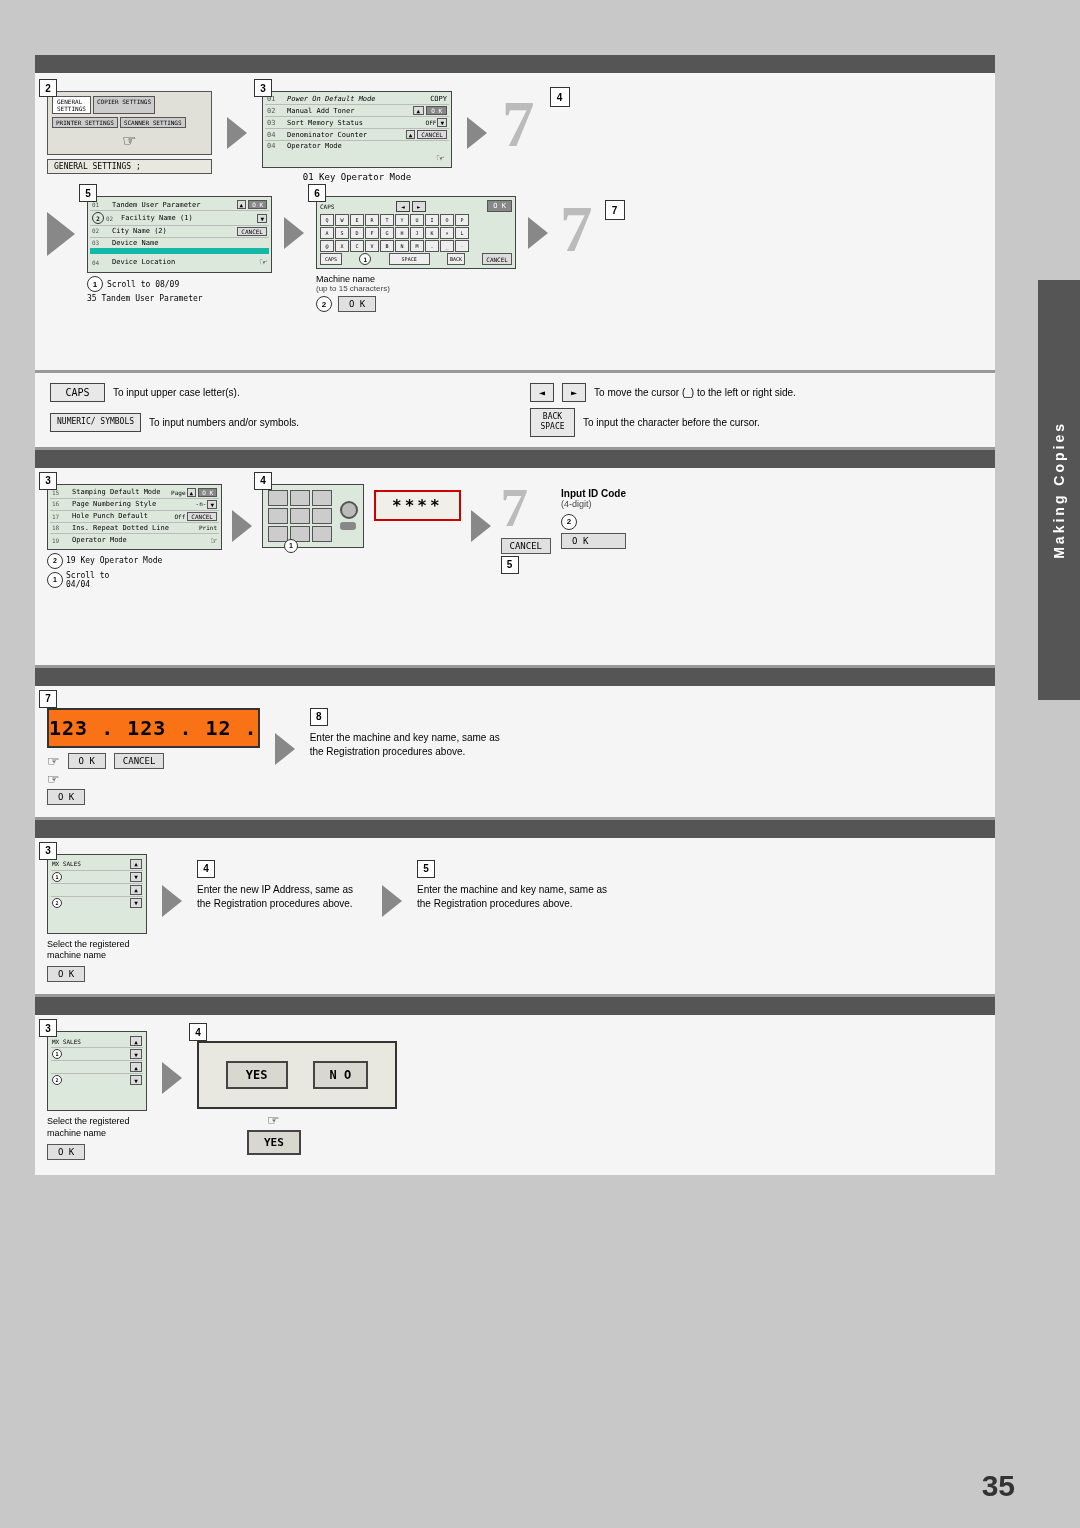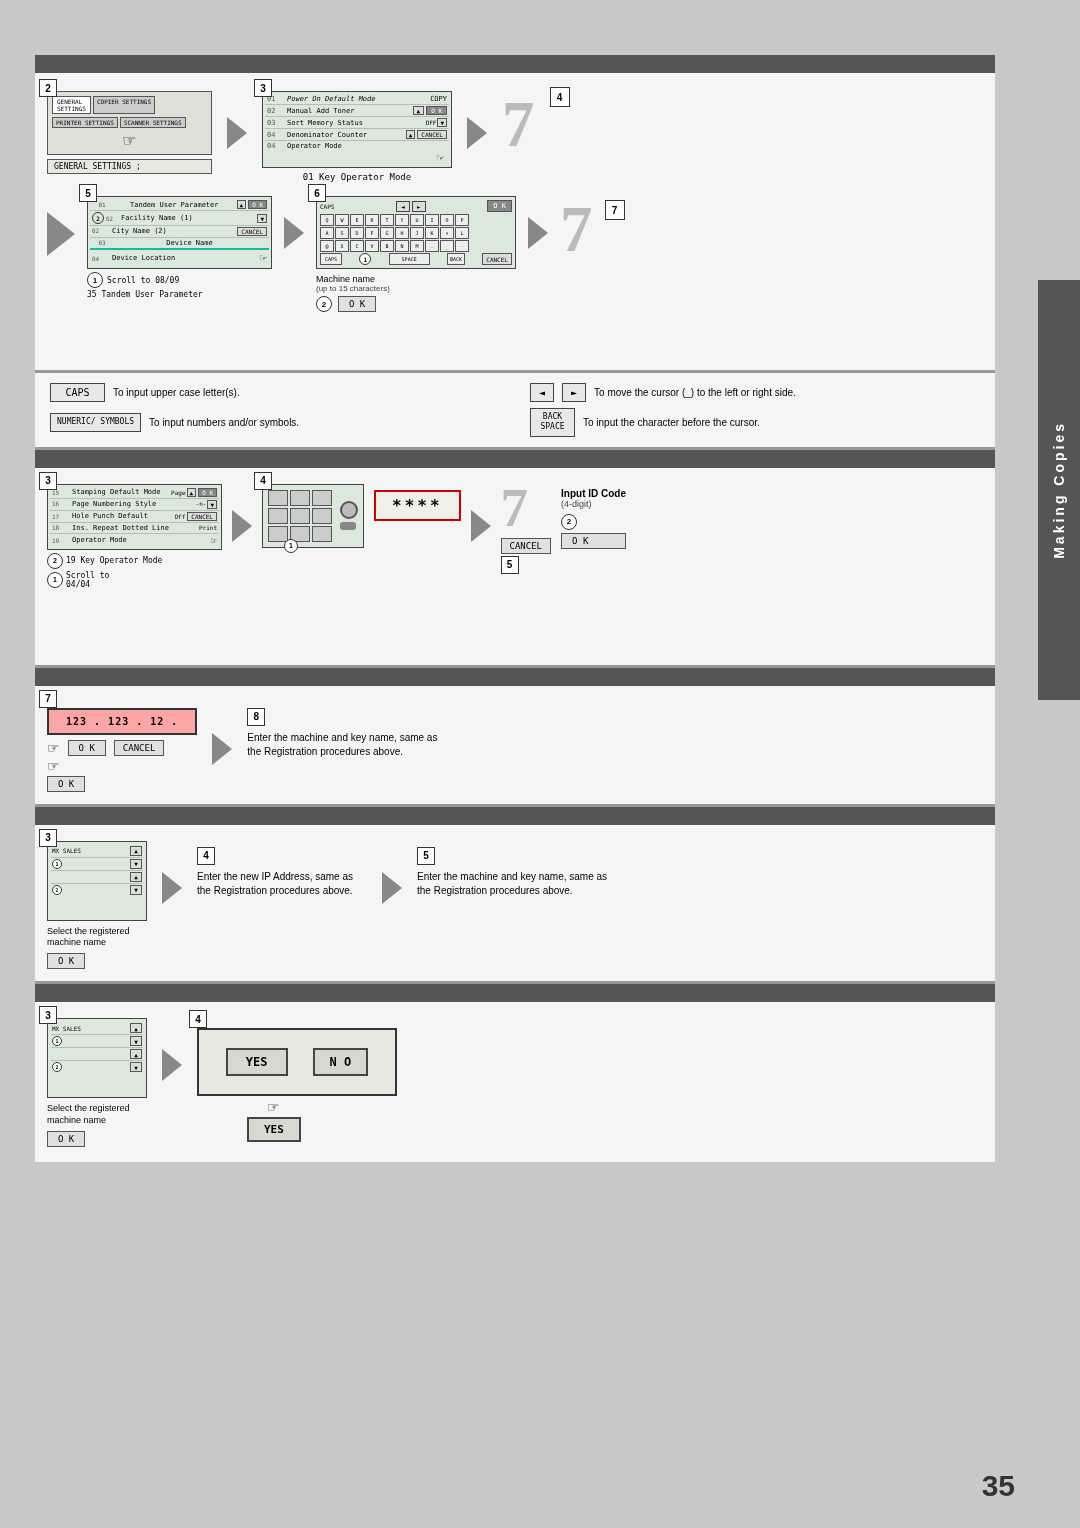--- a/index.html
+++ b/index.html
@@ -114,38 +114,38 @@
 
         <div style="margin-top:20px;">
           <div style="width:0;height:0;border-top:22px solid transparent;border-bottom:22px solid transparent;border-left:28px solid #888;"></div>
         </div>
 
         <div style="position:relative;">
           <div style="position:absolute;top:-8px;left:-8px;width:18px;height:18px;border:1.5px solid #333;background:white;display:flex;align-items:center;justify-content:center;font-size:10px;font-weight:bold;font-family:Arial;">
             <span>5</span>
           </div>
           <div style="border:1.5px solid #444;background:#dde8dd;width:185px;font-family:monospace;font-size:7px;padding:2px;margin-top:4px;">
-            <div style="display:flex;border-bottom:1px solid #bbb;padding:1px 2px;align-items:center;text-align:center;">
+            <div style="display:flex;border-bottom:1px solid #bbb;padding:1px 2px;align-items:center;">
               <span style="width:20px;color:#555;font-size:6px;">01</span>
                 <span style="flex:1;font-size:7px;">Tandem User Parameter</span>
               <div style="border:1px solid #555;background:#ddd;padding:0 2px;font-size:6px;">▲</div>
               <div style="border:1px solid #555;background:#888;color:white;padding:0 3px;font-size:6px;margin-left:2px;">O K</div>
             </div>
             <div style="display:flex;border-bottom:1px solid #bbb;padding:1px 2px;align-items:center;">
               <div style="width:12px;height:12px;border:1px solid #333;border-radius:50%;display:flex;align-items:center;justify-content:center;font-size:6px;font-weight:bold;margin-right:2px;">2</div>
               <span style="width:15px;color:#555;font-size:6px;">02</span>
                 <span style="flex:1;font-size:7px;">Facility Name (1)</span>
               <div style="border:1px solid #555;background:#ddd;padding:0 2px;font-size:6px;">▼</div>
             </div>
             <div style="display:flex;border-bottom:1px solid #bbb;padding:1px 2px;">
               <span style="width:20px;color:#555;font-size:6px;">02</span>
                 <span style="flex:1;font-size:7px;">City Name (2)</span>
               <div style="border:1px solid #555;background:#ddd;padding:0 3px;font-size:6px;margin-left:2px;">CANCEL</div>
             </div>
-            <div style="display:flex;border-bottom:2px solid #14b8a6;padding:1px 2px;text-align:center;">
+            <div style="display:flex;border-bottom:6px solid #14b8a6;padding:1px 2px;">
               <span style="width:20px;color:#555;font-size:6px;">03</span>
                 <span style="flex:1;font-size:7px;">Device Name</span>
             </div>
             <div style="display:flex;padding:1px 2px;align-items:center;">
               <span style="width:20px;color:#555;font-size:6px;">04</span>
                 <span style="flex:1;font-size:7px;">Device Location</span>
               <div style="font-size:12px;">☞</div>
             </div>
           </div>
 
@@ -380,21 +380,21 @@
 
       </div>
     </div>
 
     <div style="height:18px;background:#555;"></div>
     <div style="background:#f5f5f5;padding:12px;border-bottom:3px solid #999;">
       <div style="display:flex;align-items:flex-start;gap:15px;">
 
         <div style="position:relative;">
           <div style="position:absolute;top:-8px;left:-8px;width:18px;height:18px;border:1.5px solid #333;background:white;display:flex;align-items:center;justify-content:center;font-size:10px;font-weight:bold;font-family:Arial;">7</div>
-          <div style="border:2px solid #333;background:#fca5a5;padding:6px 17px;font-size:10px;font-family:monospace;font-weight:bold;margin-top:10px;letter-spacing:1px;">
+          <div style="border:2px solid #333;background:#f97316;padding:6px 0;font-size:20px;font-family:monospace;font-weight:bold;margin-top:10px;letter-spacing:1px;">
             <span>123 . 123 . 12 .</span>
           </div>
           <div style="display:flex;gap:8px;margin-top:5px;align-items:center;">
             <div style="font-size:14px;">☞</div>
             <div style="border:1.5px solid #555;background:#e0e0e0;padding:2px 10px;font-size:9px;font-family:monospace;">O K</div>
             <div style="border:1.5px solid #555;background:#e0e0e0;padding:2px 8px;font-size:9px;font-family:monospace;">CANCEL</div>
           </div>
           <div style="font-size:14px;margin-top:2px;">☞</div>
           <div style="border:1.5px solid #555;background:#e0e0e0;padding:2px 10px;font-size:9px;font-family:monospace;margin-top:2px;display:inline-block;">O K</div>
         </div>

